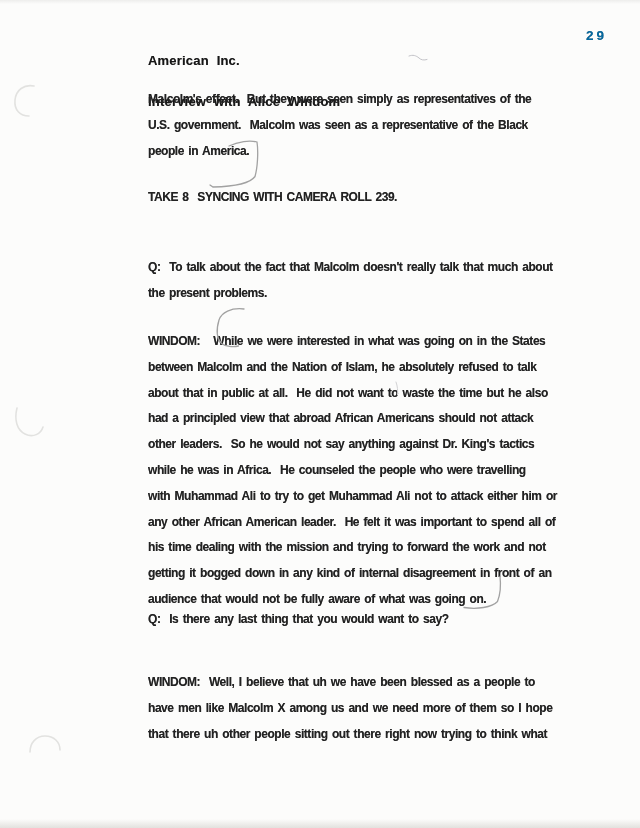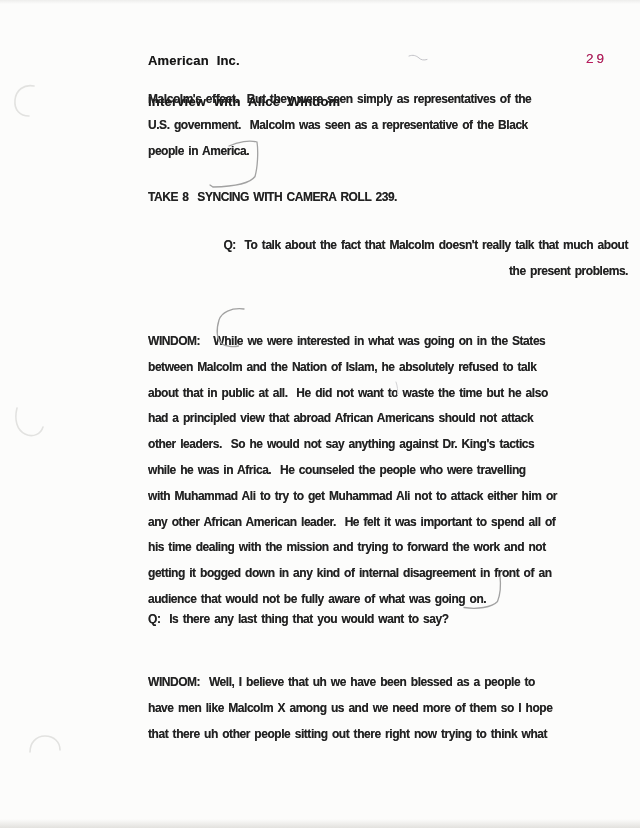--- a/index.html
+++ b/index.html
@@ -37,42 +37,41 @@
     word-spacing: 4px;
     color: #161616;
     text-shadow: 0 0 0.5px rgba(20,20,20,0.5);
     white-space: pre;
   }
   .page-number {
     position: absolute;
     left: 586px;
     top: 28px;
     font-size: 13.5px;
-    font-weight: 400;
+    font-weight: 700;
     letter-spacing: 3px;
-    color: #be185d;
+    color: #0369a1;
     text-shadow: 0 0 0.5px rgba(20,20,20,0.5);
-    margin-top: 23px;
   }
   .para {
     position: absolute;
     left: 148px;
     width: 480px;
     font-size: 12px;
     line-height: 25.8px;
     letter-spacing: -0.45px;
     word-spacing: 1.5px;
     white-space: pre-wrap;
     color: #222;
     text-shadow: 0 0 0.45px rgba(30,30,30,0.55);
     font-weight: bold;
   }
   .p1      { top: 87px;  }
   .take8   { top: 185px; }
-  .q1      { top: 233px; text-align: right; }
+  .q1      { top: 255px; }
   .w1      { top: 329px; }
   .q2      { top: 607px; }
   .w2      { top: 670px; }
   .marks-overlay {
     position: absolute;
     inset: 0;
     width: 640px;
     height: 828px;
     pointer-events: none;
   }

